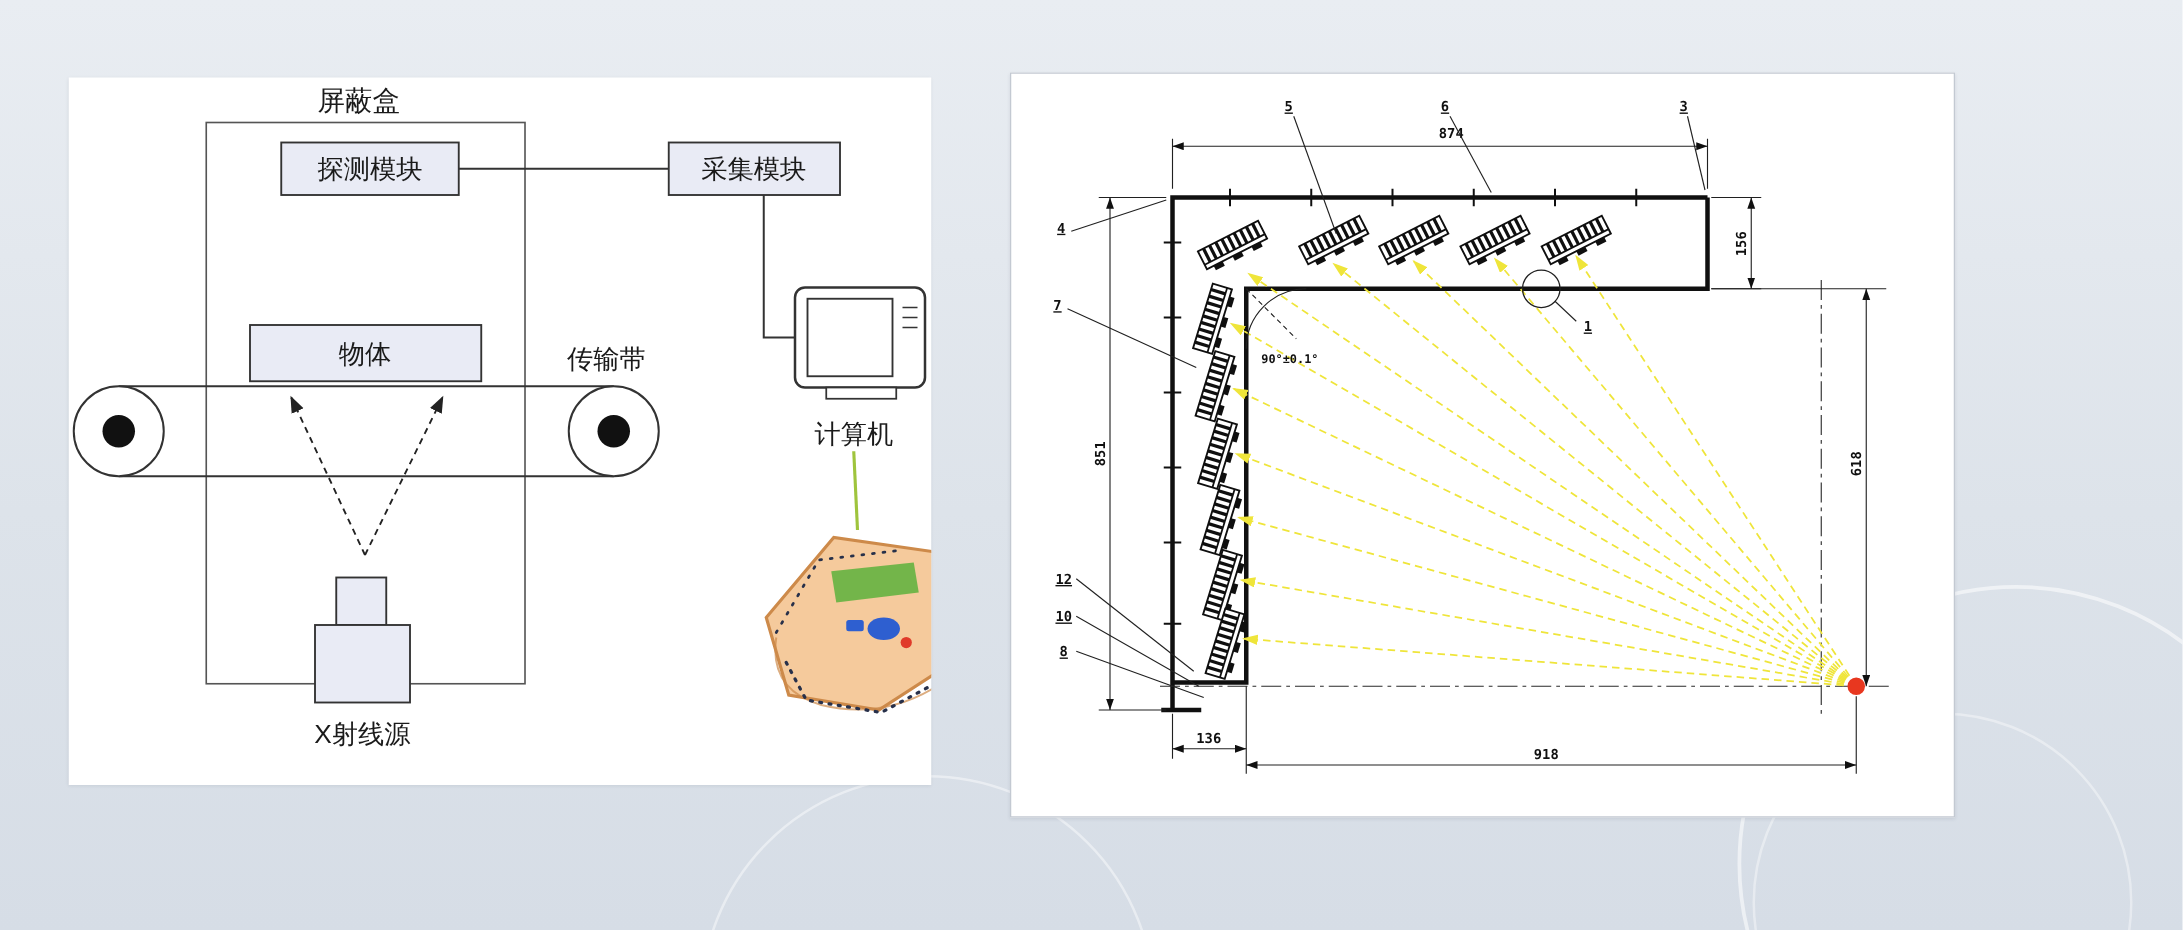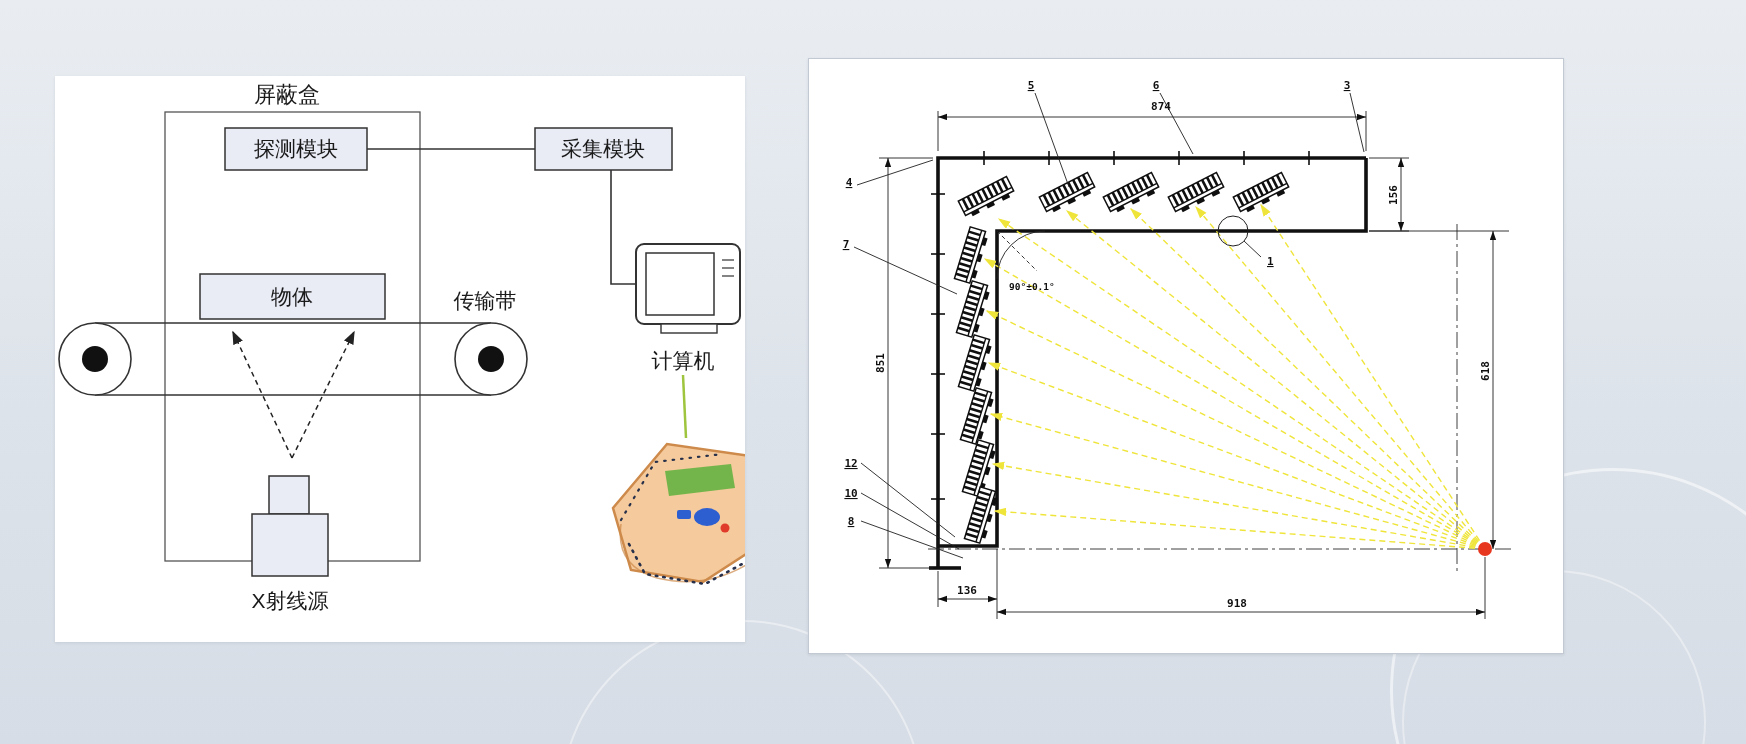--- a/index.html
+++ b/index.html
@@ -7,21 +7,21 @@
     width:1746px;height:744px;overflow:hidden;
     background:linear-gradient(180deg,#e9edf2 0%,#dde3ea 55%,#d6dde6 100%);
     font-family:"Liberation Sans",sans-serif;
   }
   .stage{position:relative;width:1746px;height:744px}
   .swirl{position:absolute;border-radius:50%;pointer-events:none}
   .s1{width:440px;height:440px;right:-90px;bottom:-170px;border:3px solid rgba(255,255,255,.55)}
   .s2{width:300px;height:300px;right:40px;bottom:-130px;border:2px solid rgba(255,255,255,.4)}
   .s3{width:360px;height:360px;left:560px;bottom:-240px;border:2px solid rgba(255,255,255,.45)}
   .panel{position:absolute;background:#ffffff;box-shadow:0 1px 3px rgba(30,40,60,.10)}
-  .panel.left{left:55px;top:76px;width:690px;height:566px}
+  .panel.left{left:55px;top:62px;width:690px;height:566px}
   .panel.right{left:808px;top:58px;width:754px;height:594px;border:1px solid #c3c9d2}
   svg{display:block}
   
   .cjk{font-family:"Liberation Sans",sans-serif;font-size:21px;fill:#1a1a1a}
   .cjk.big{font-size:22px}
   .boxline{fill:none;stroke:#555;stroke-width:1.3}
   .module-box{fill:#e9ebf5;stroke:#333;stroke-width:1.5}
   .wire{stroke:#333;stroke-width:1.6;fill:none}
   .beltline{stroke:#333;stroke-width:1.6}
   .dashedV{stroke:#222;stroke-width:1.5;stroke-dasharray:5 4;fill:none}

